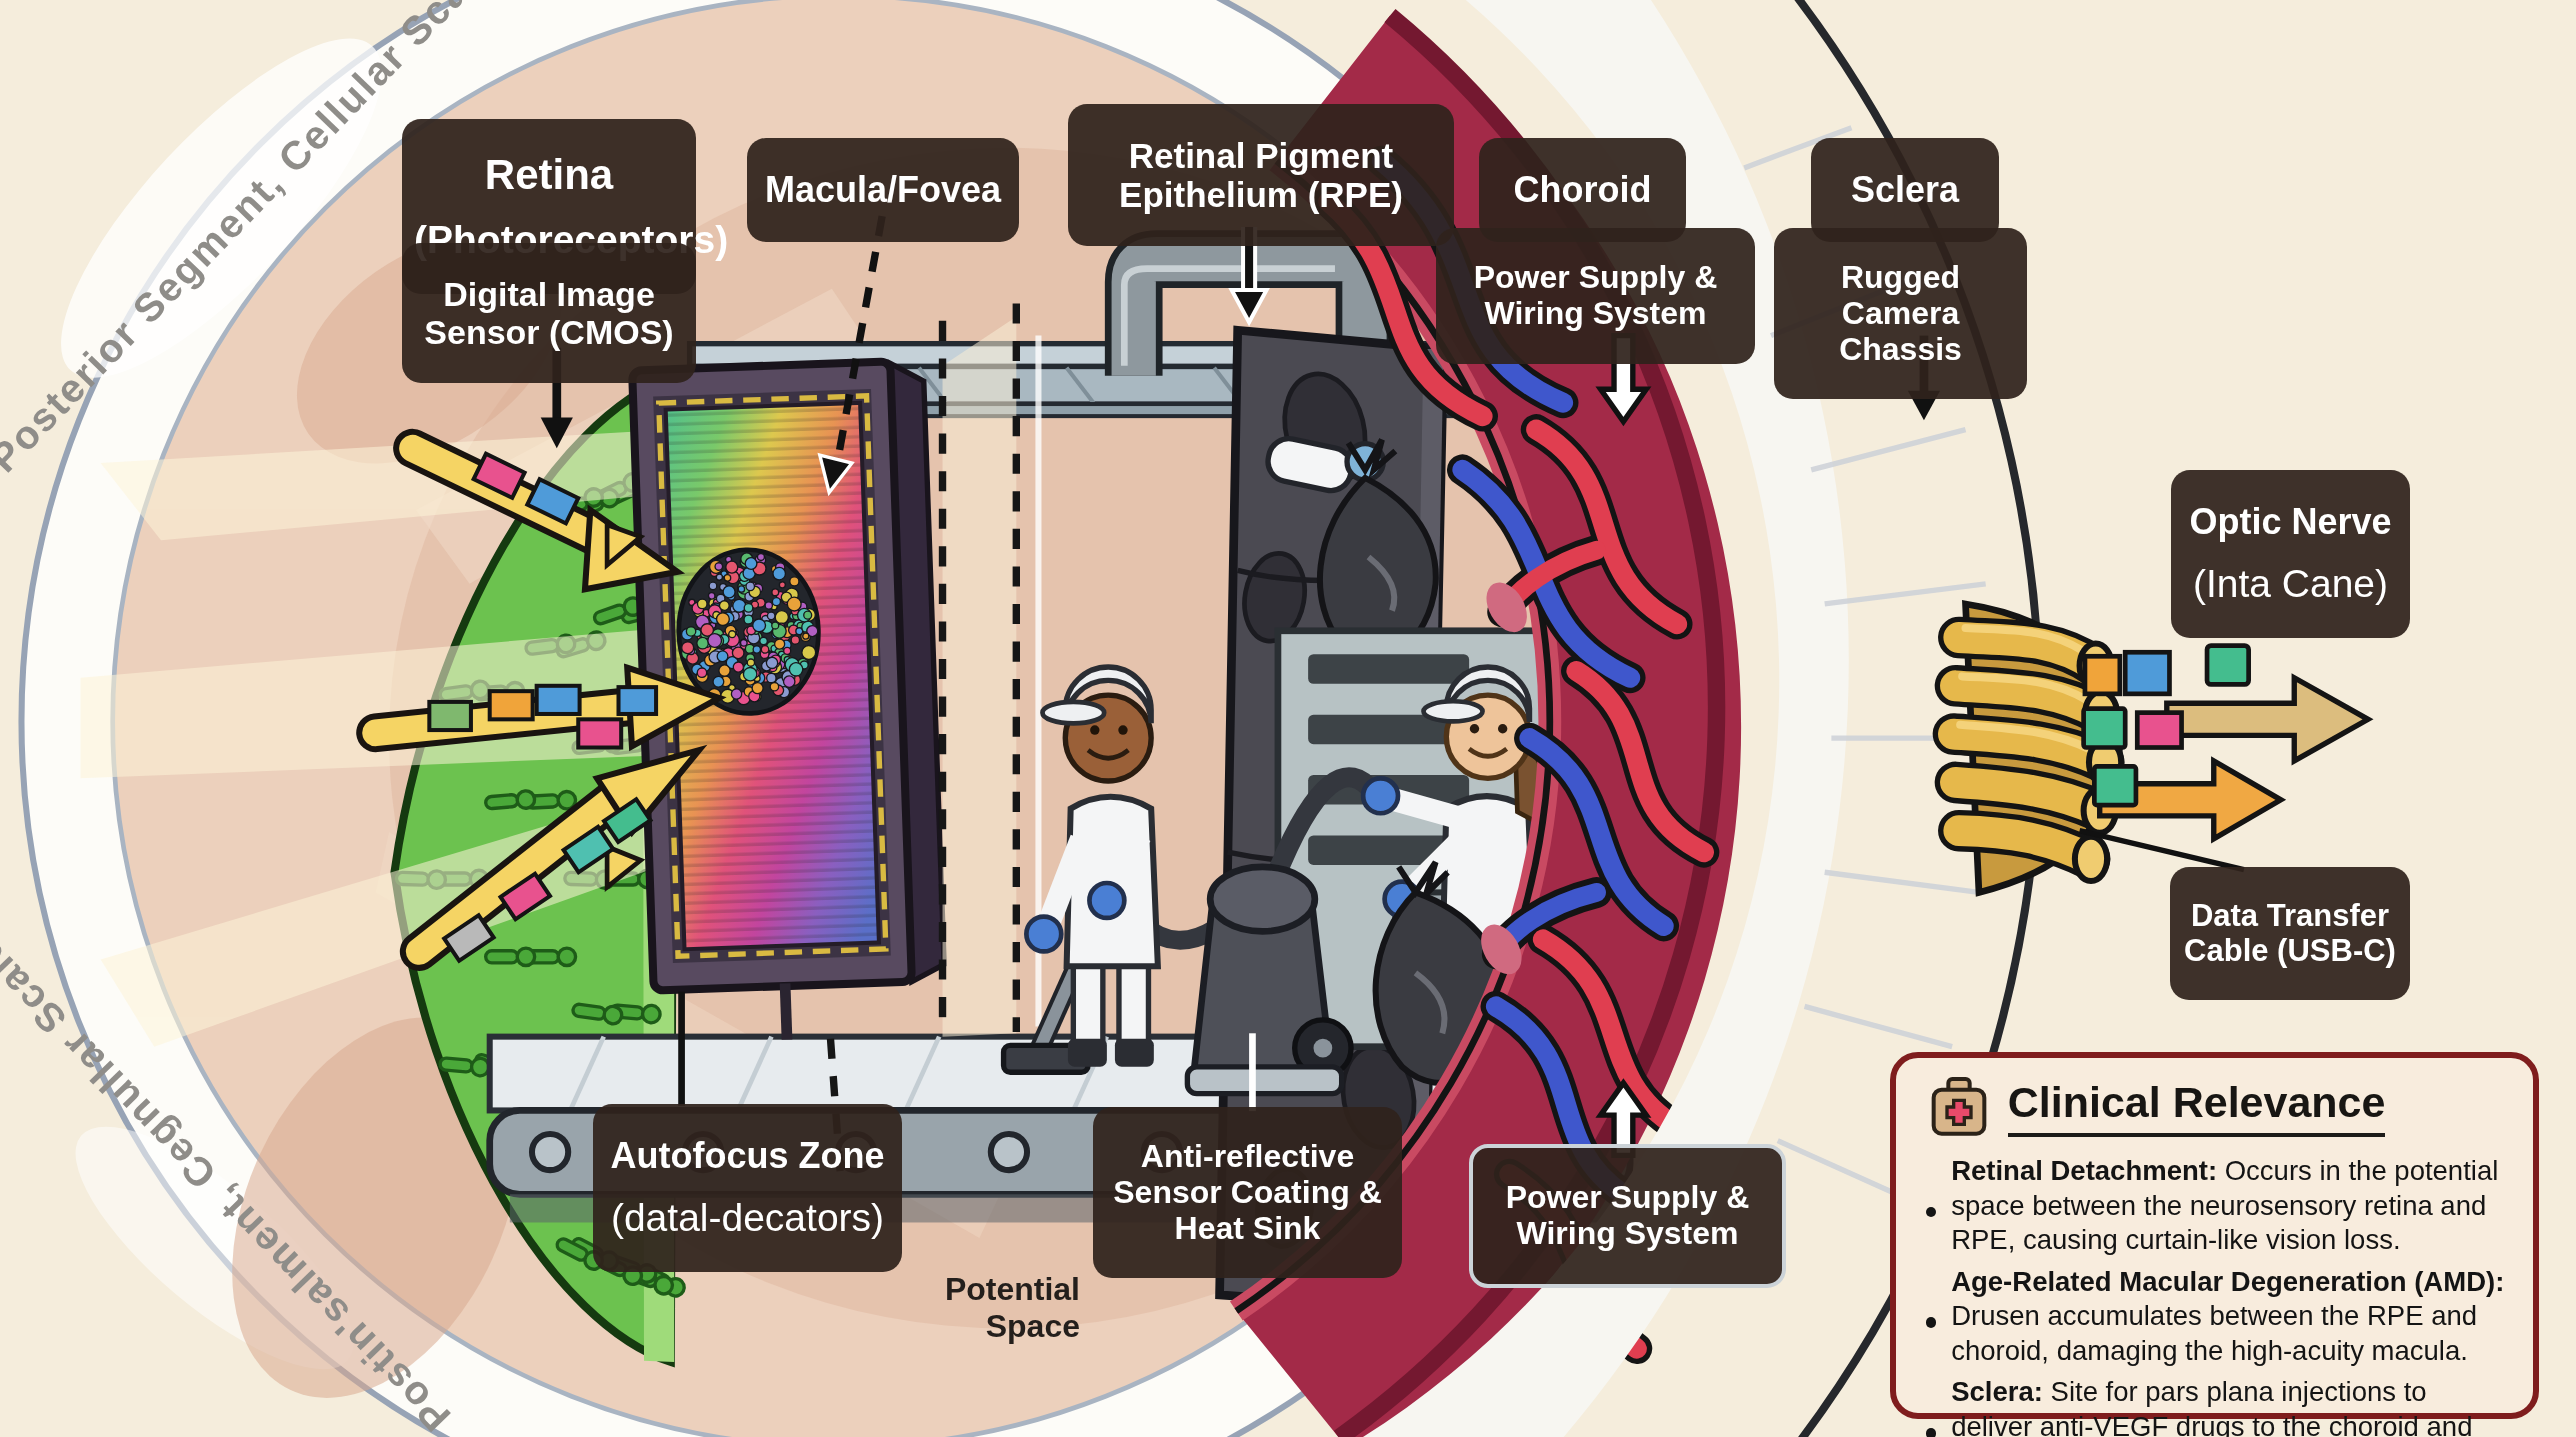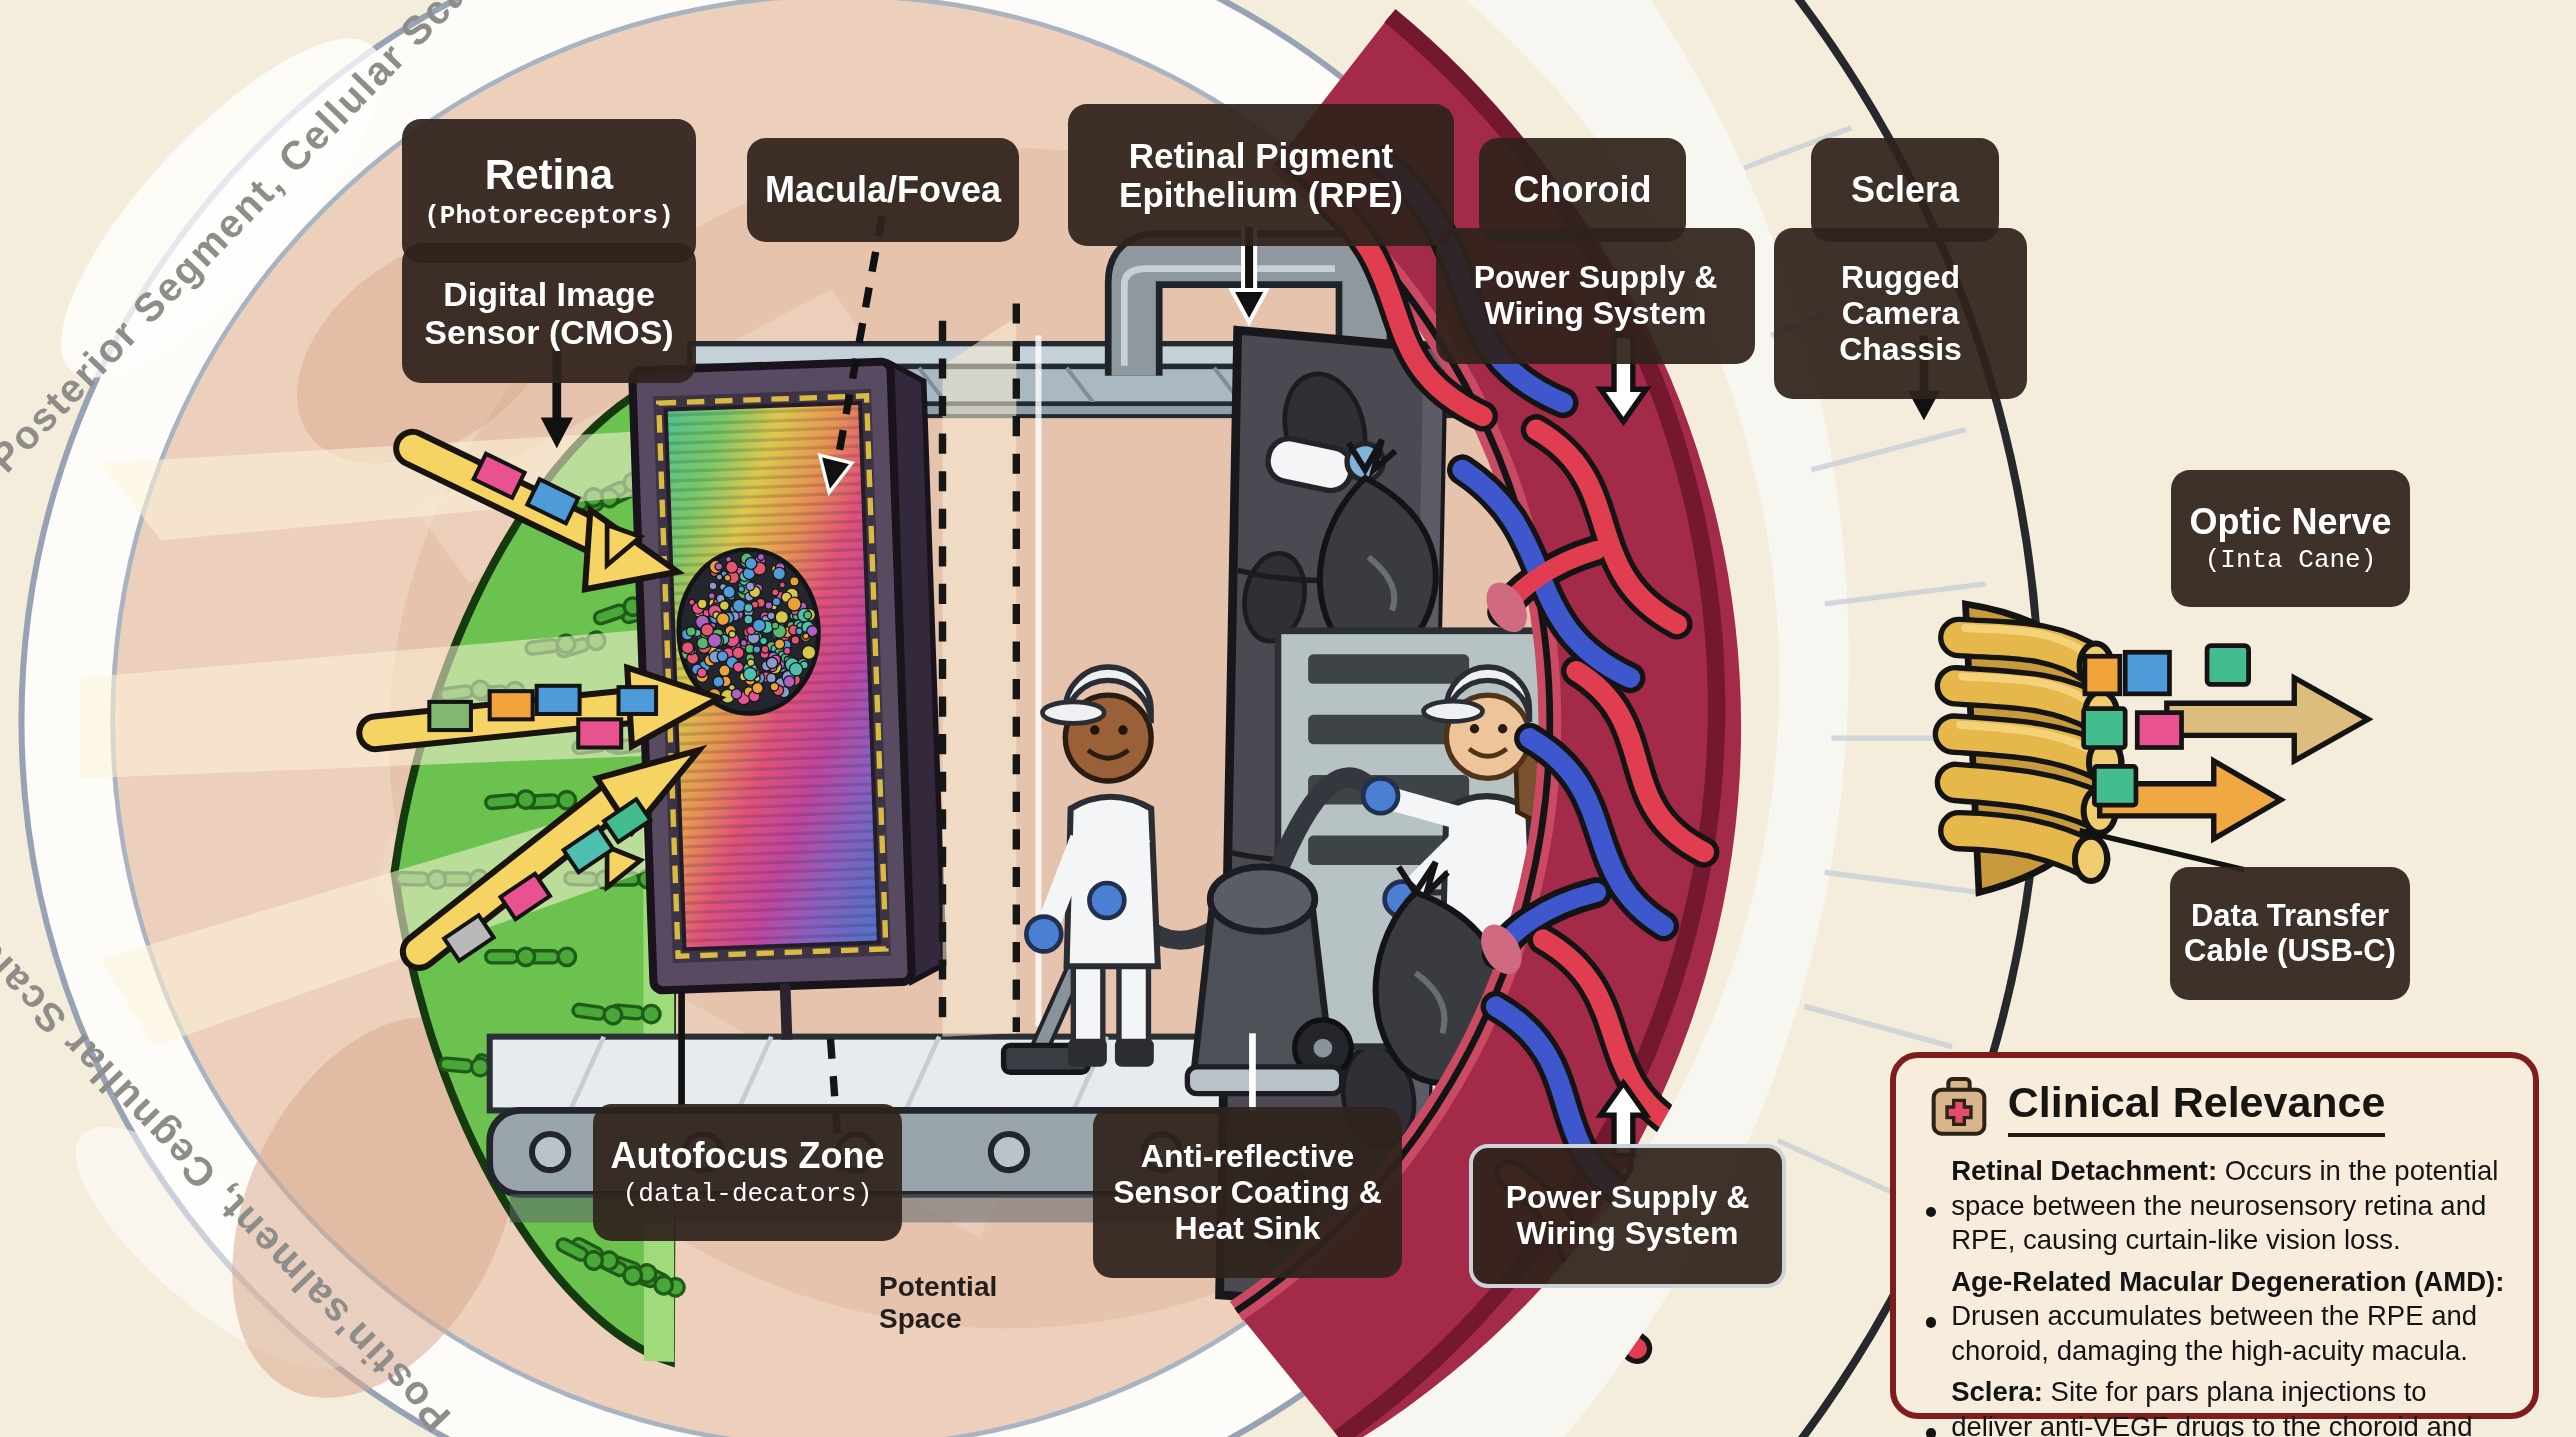--- a/index.html
+++ b/index.html
@@ -2,25 +2,25 @@
 <html style="font-size:10.7px"><head>
 <meta charset="utf-8">
 <style>
   html,body{margin:0;padding:0;background:#f5eddc;}
   #root{position:relative;width:2576px;height:1438px;overflow:hidden;
         font-family:"Liberation Sans",sans-serif;background:#f5eddc;}
   #scene{position:absolute;left:0;top:0;}
   .tag{position:absolute;background:rgba(47,34,28,.93);color:#fff;border-radius:19px;
        text-align:center;padding:32px 12px;box-sizing:border-box;z-index:5;line-height:1.12;}
   .tag .t1{display:block;font-weight:bold;font-size:36px;}
-  .tag .t2{display:block;font-weight:bold;font-size:26px;margin-top:4px;font-family:Liberation Mono, monospace;}
+  .tag .t2{display:block;font-weight:bold;font-size:39px;margin-top:20px;}
   .tag .big{font-size:42px;}
   .tag .one{font-size:36px;font-weight:bold;}
   .tag.bordered{border:4px solid #ccd3d8;}
-  .plain-label{position:absolute;color:#241f1c;font-weight:bold;font-size:28px;text-align:left;
+  .plain-label{position:absolute;color:#241f1c;font-weight:bold;font-size:32px;text-align:right;
        line-height:1.15;z-index:5;}
   .rim-text{position:absolute;color:#8f8d89;font-weight:bold;font-size:40px;letter-spacing:2px;
        white-space:nowrap;z-index:4;}
   #rim-top{left:13.4px;top:436px;transform:rotate(-46deg);transform-origin:left bottom;}
   #rim-bottom{left:443px;top:1402px;transform:rotate(226deg);transform-origin:left center;}
   
   #clinical{position:absolute;left:1890px;top:1052px;width:649px;height:367px;
        background:#f8ecdd;border:6px solid #7f1d1d;border-radius:28px;box-sizing:border-box;
        padding:17.4px 23px 13.4px 23px;z-index:6;}
   #clinical .hd{display:flex;align-items:center;gap:17.4px;margin-left:9.4px;}

